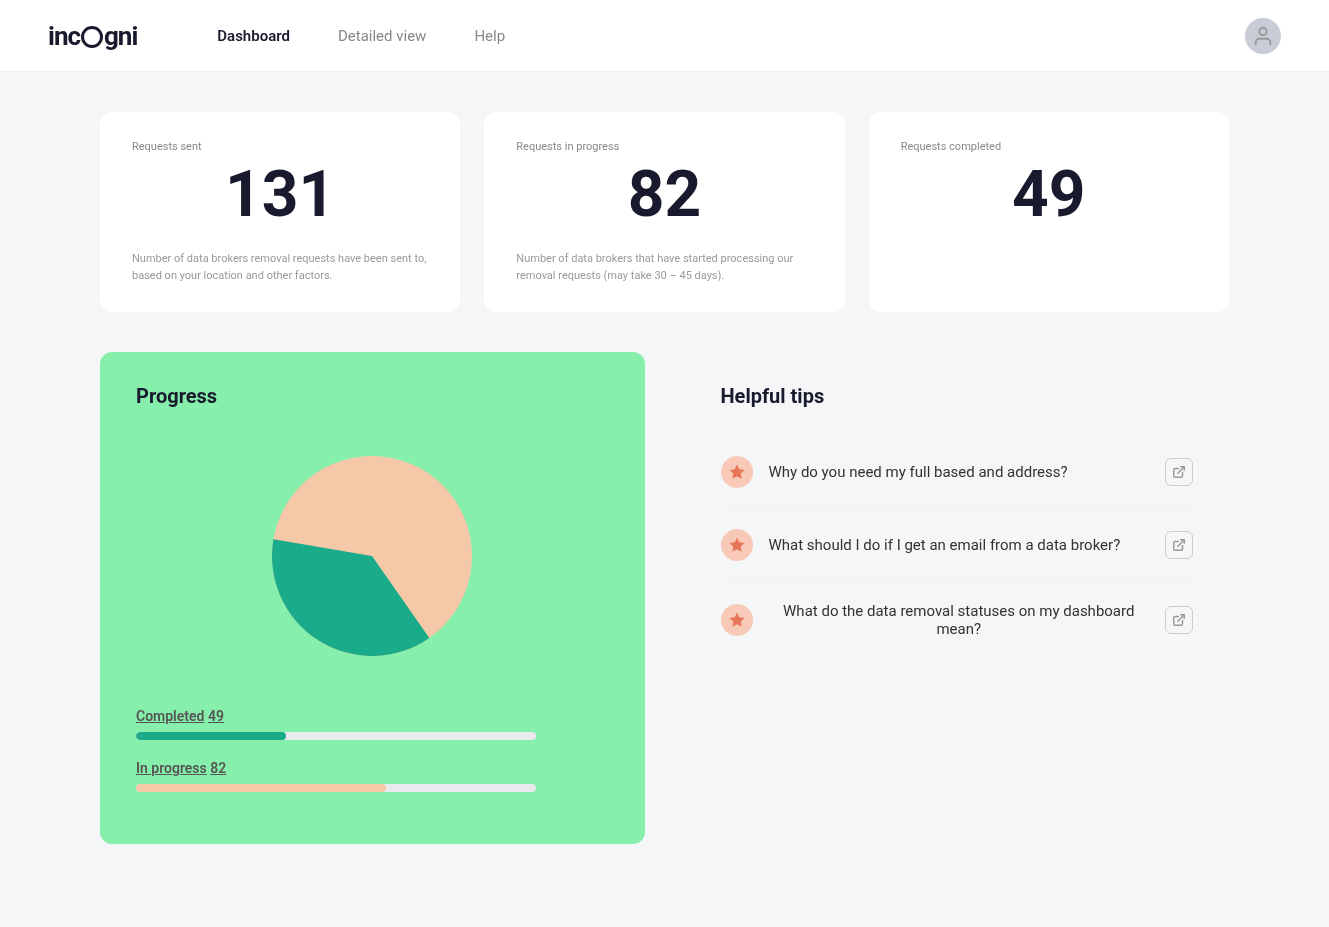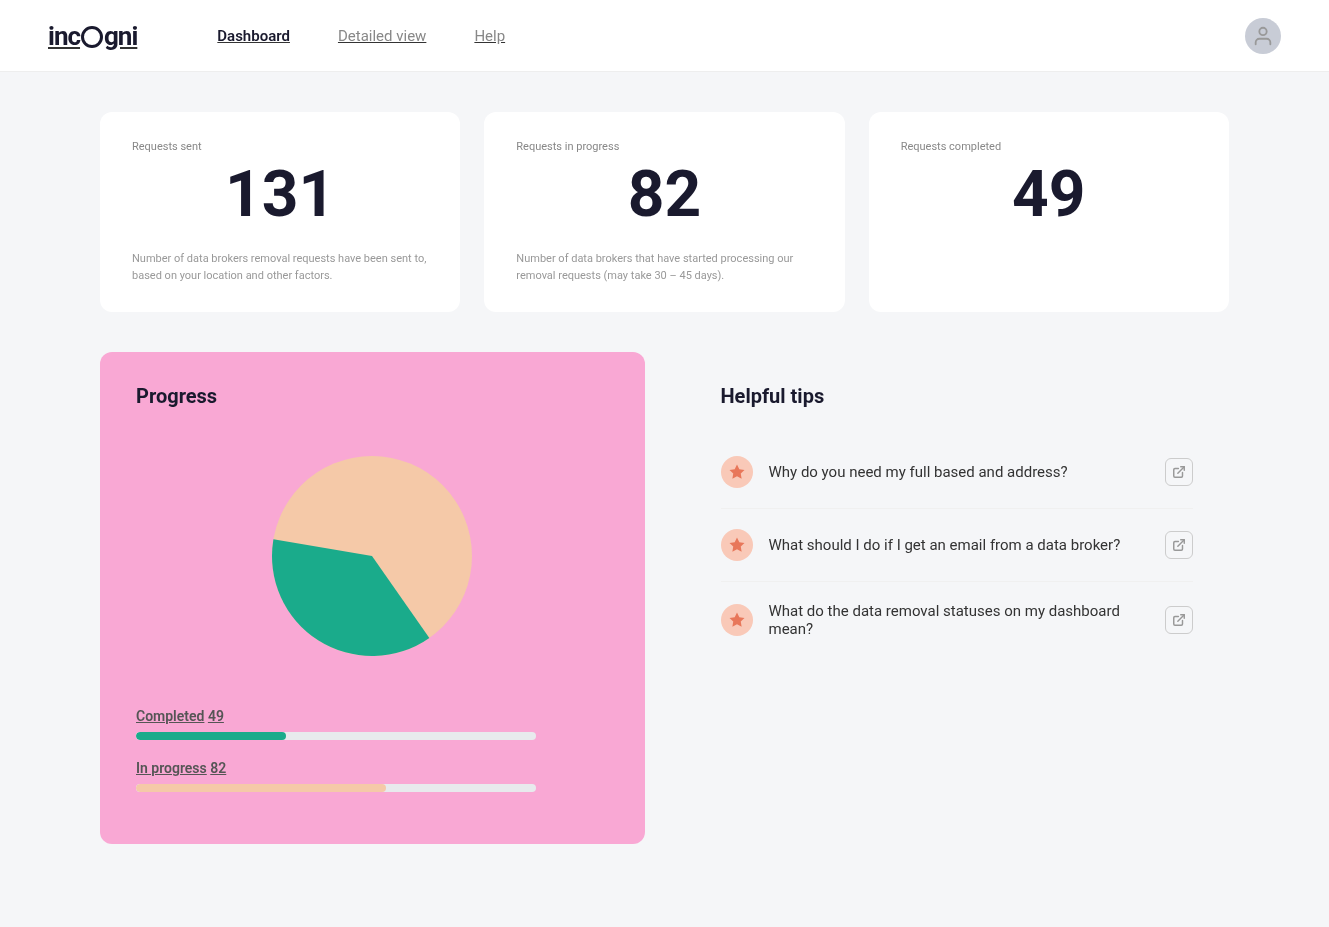--- a/index.html
+++ b/index.html
@@ -12,21 +12,20 @@
     }
 
     
     header {
       background: #fff;
       display: flex;
       align-items: center;
       padding: 16px 48px;
       height: 72px;
       border-bottom: 1px solid #eee;
-      text-decoration: underline;
     }
     .logo {
       font-size: 26px;
       font-weight: 700;
       color: #1a1a2e;
       letter-spacing: -1px;
       margin-right: 80px;
     }
     .logo span.o {
       display: inline-block;
@@ -105,21 +104,21 @@
     }
 
     
     .bottom-row {
       display: flex;
       gap: 40px;
     }
 
     
     .progress-section {
-      background: #f9a8d4;
+      background: #86efac;
       border-radius: 12px;
       padding: 32px 36px;
       flex: 1;
       max-width: 550px;
     }
     .section-title {
       font-size: 20px;
       font-weight: 700;
       color: #1a1a2e;
       margin-bottom: 28px;
@@ -164,20 +163,21 @@
     }
     .tip-item {
       display: flex;
       align-items: center;
       padding: 20px 0;
       border-bottom: 1px solid #f0f0f0;
       gap: 16px;
     }
     .tip-item:last-child {
       border-bottom: none;
+      text-align: center;
     }
     .tip-icon {
       width: 32px;
       height: 32px;
       border-radius: 50%;
       background: #f9c9b8;
       display: flex;
       align-items: center;
       justify-content: center;
       flex-shrink: 0;

